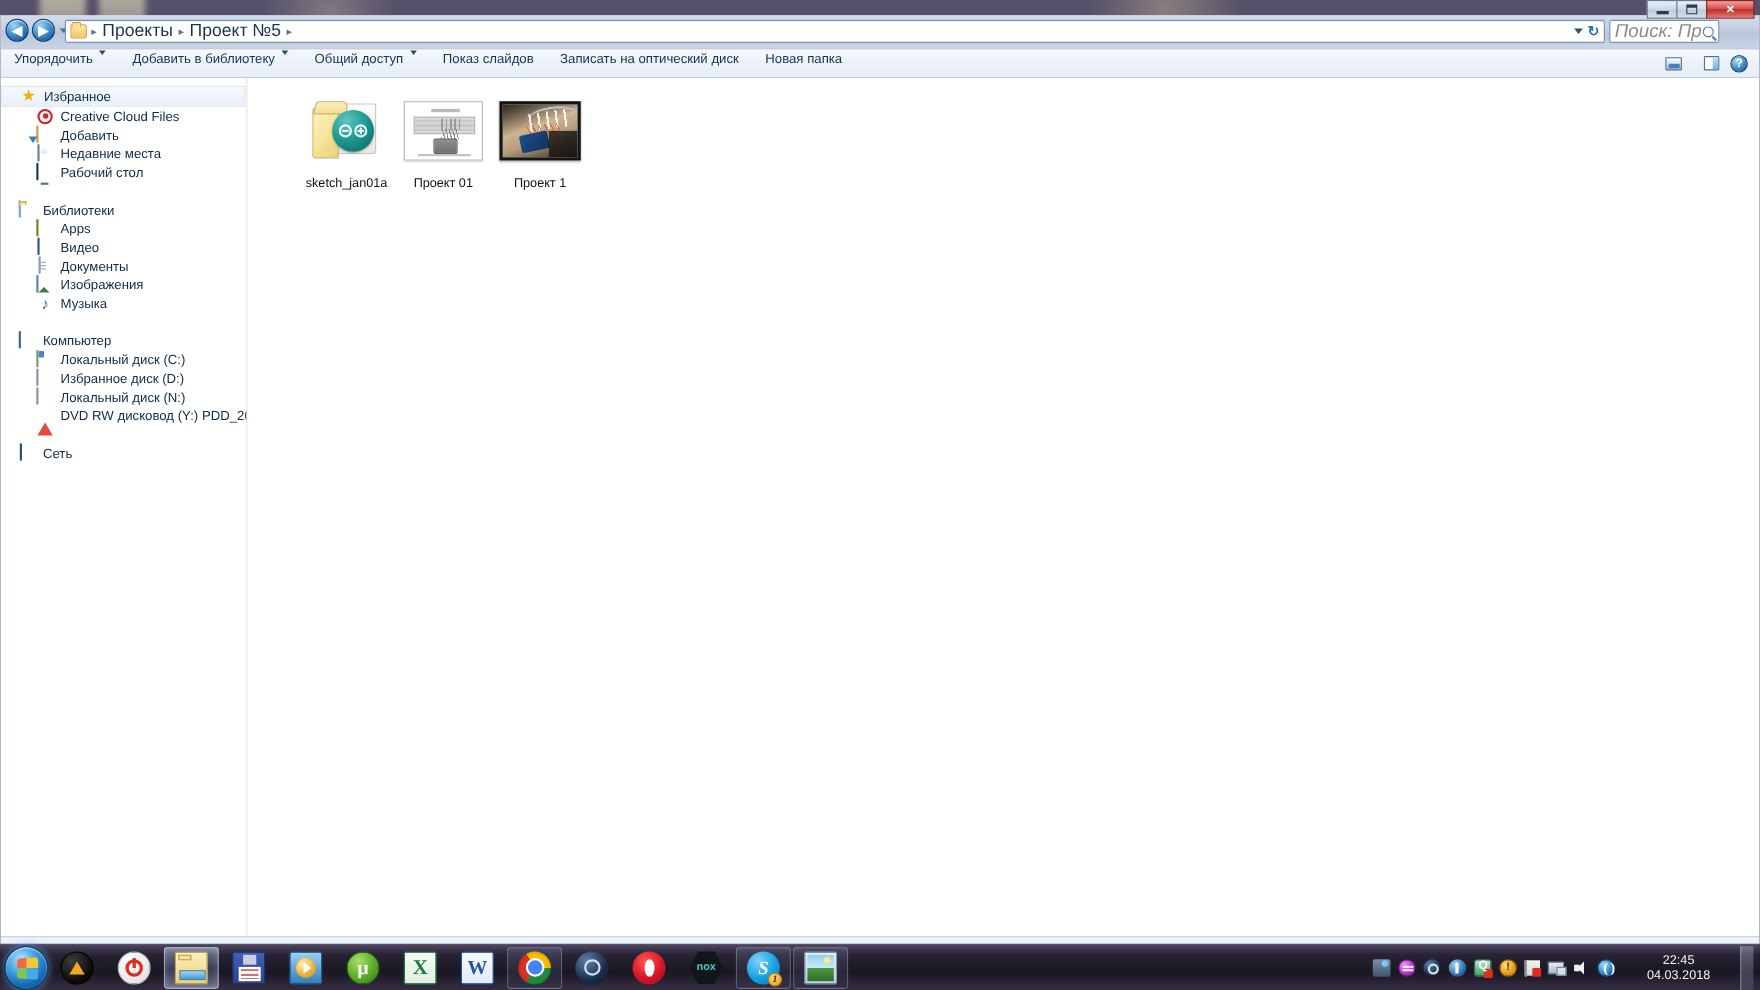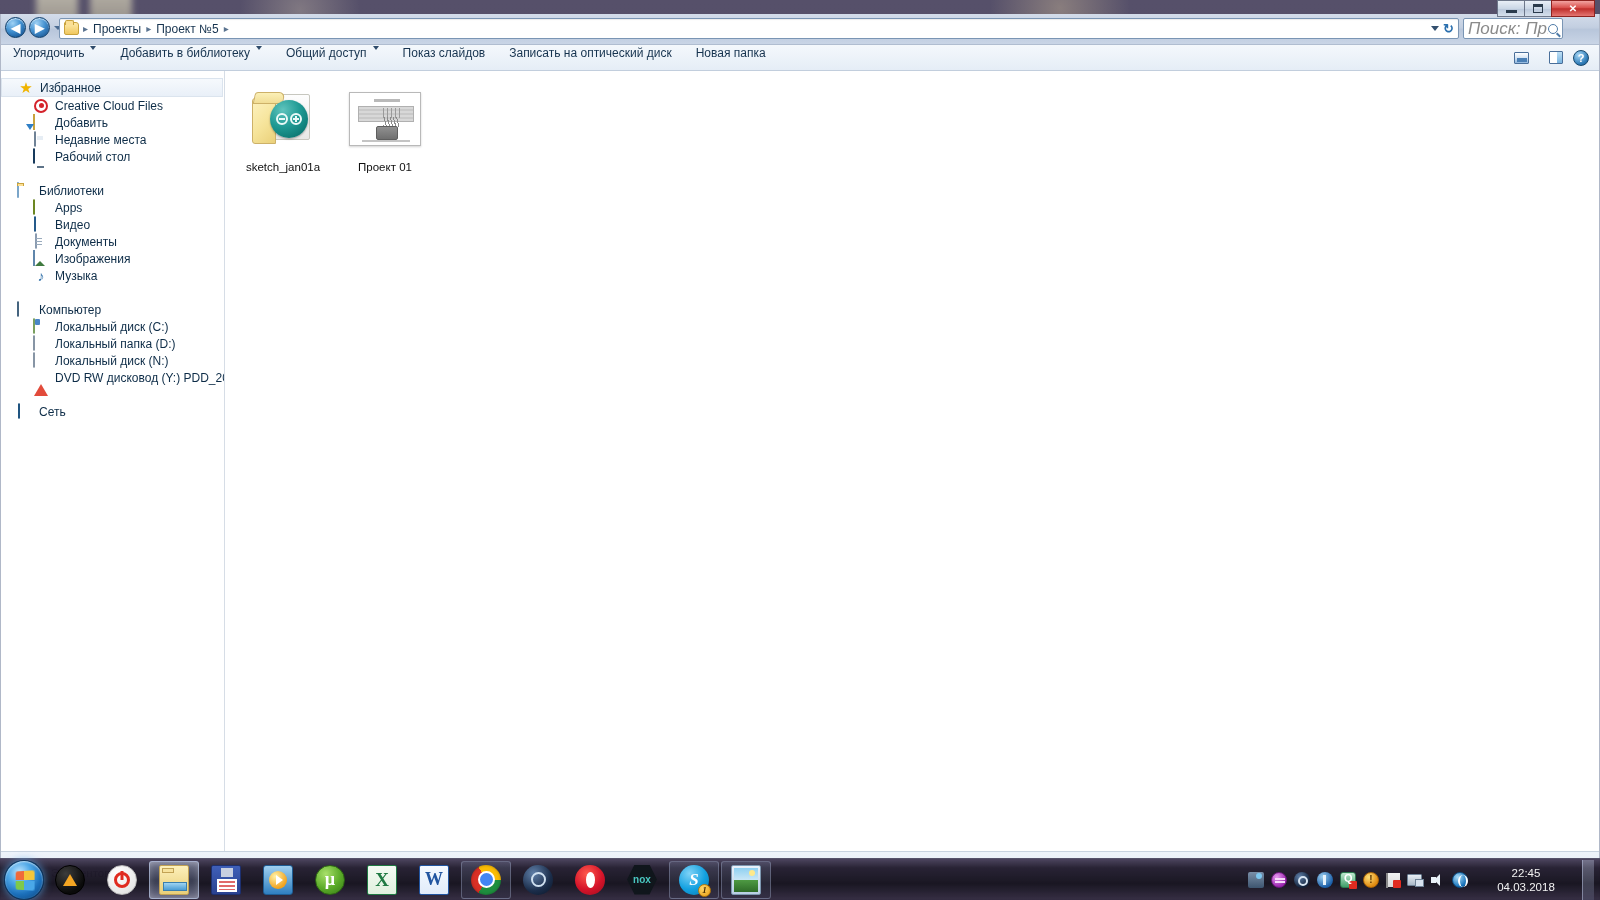--- a/index.html
+++ b/index.html
@@ -65,21 +65,21 @@
   .crumb-folder {
     width: 15px; height: 13px; margin: 0 2px 0 4px;
     background: linear-gradient(180deg,#fde9a8,#f0c860);
     border: 1px solid #c9a33e; border-radius: 1px 3px 2px 2px;
     position: relative;
   }
   .crumb-folder:before {
     content:''; position:absolute; left:0; top:-3px; width:7px; height:4px;
     background:#fbdf95; border:1px solid #c9a33e; border-bottom:none; border-radius:2px 2px 0 0;
   }
-  .crumb { font-size: 12px; color: #16334f; padding: 0 3px; white-space: nowrap; }
+  .crumb { font-size: 16px; color: #16334f; padding: 0 3px; white-space: nowrap; }
   .crumb-sep { font-size: 10px; color: #5a7390; padding: 0 2px; }
   .addr-right { margin-left: auto; display: flex; align-items: center; gap: 4px; padding-right: 4px; }
   .addr-chev { width: 0; height: 0; border-left: 4px solid transparent; border-right: 4px solid transparent; border-top: 5px solid #33506f; }
   .refresh-ico { font-size: 13px; color: #2a6fae; font-weight: bold; }
 
   .searchbox {
     position: absolute; right: 36px; top: 4px; width: 100px; height: 21px;
     background: #ffffff; border: 1px solid #7a95b4; border-radius: 2px;
     display: flex; align-items: center; padding: 0 4px;
   }
@@ -244,21 +244,21 @@
   }
   .ico-dvd:after { content:'!'; position:absolute; left:-2px; top:4px; font-size:8px; color:#fff; font-weight:bold; }
   .ico-net {
     width: 14px; height: 13px; margin: 1px;
     background: radial-gradient(circle at 40% 35%, #9fd0ef, #2d74ae);
     border-radius: 3px; border: 1px solid #1f5480;
   }
 
   
   .content { flex: 1; background: #ffffff; position: relative; padding: 10px 0 0 14px; }
-  .items { display: flex; gap: 14px; align-items: flex-start; }
+  .items { display: flex; gap: 0; align-items: flex-start; margin-left: 32px; }
   .item { width: 88px; display: flex; flex-direction: column; align-items: center; cursor: default; }
   .thumbwrap { height: 76px; display: flex; align-items: center; justify-content: center; }
   .itemlabel { font-size: 11.5px; color: #111; text-align: center; margin-top: 4px; white-space: nowrap; }
 
   
   .ard-folder { position: relative; width: 62px; height: 54px; }
   .ard-folder .back {
     position: absolute; left: 4px; top: 2px; width: 54px; height: 46px;
     background: linear-gradient(180deg,#fdfdfd,#e8e8e6);
     border: 1px solid #c7c7bf; border-radius: 2px;
@@ -624,21 +624,21 @@
       <div class="navrow root">
         <span class="navico"><span class="ico-pc"></span></span>
         <span>Компьютер</span>
       </div>
       <div class="navrow child">
         <span class="navico"><span class="ico-hdd sys"></span></span>
         <span>Локальный диск (C:)</span>
       </div>
       <div class="navrow child">
         <span class="navico"><span class="ico-hdd"></span></span>
-        <span>Локальный папка (D:)</span>
+        <span>Избранное диск (D:)</span>
       </div>
       <div class="navrow child">
         <span class="navico"><span class="ico-hdd"></span></span>
         <span>Локальный диск (N:)</span>
       </div>
       <div class="navrow child">
         <span class="navico"><span class="ico-dvd"></span></span>
         <span>DVD RW дисковод (Y:) PDD_2017</span>
       </div>
 
@@ -680,20 +680,32 @@
               <span class="board"></span>
               <span class="pins"></span>
               <span class="wires"></span>
               <span class="chip"></span>
               <span class="caption"></span>
             </div>
           </div>
           <div class="itemlabel">Проект 01</div>
         </div>
 
+        <div class="item">
+          <div class="thumbwrap">
+            <div class="photothumb">
+              <span class="arc"></span>
+              <span class="leds"></span>
+              <span class="wires2"></span>
+              <span class="board2"></span>
+              <span class="dark"></span>
+            </div>
+          </div>
+          <div class="itemlabel">Проект 1</div>
+        </div>
 
       </div>
     </div>
   </div>
 
   <div class="statusbar">
     <div class="status-folder">
       <span class="sf-back"></span>
         <span class="sf-front"></span>
     </div>

